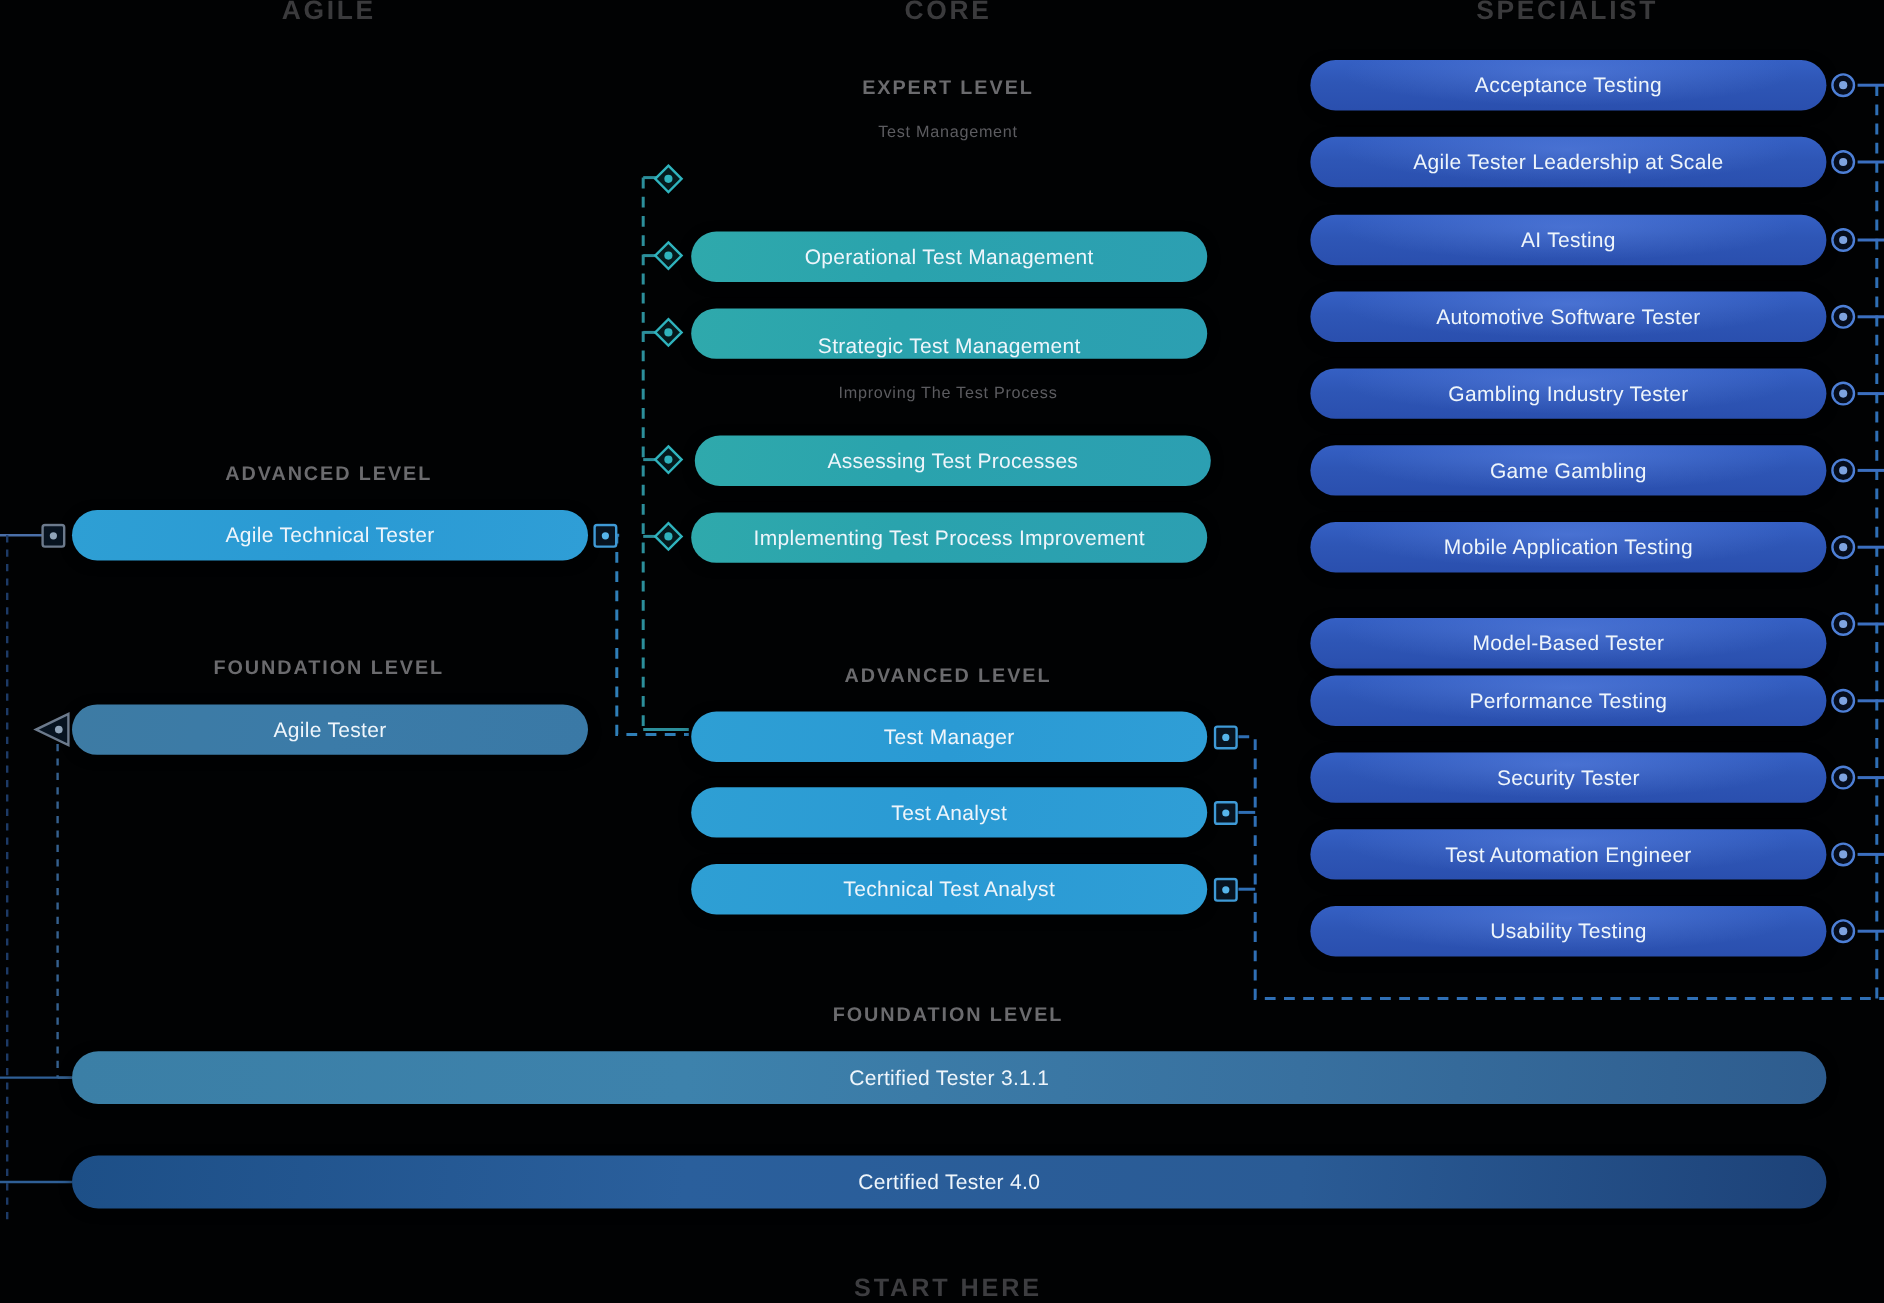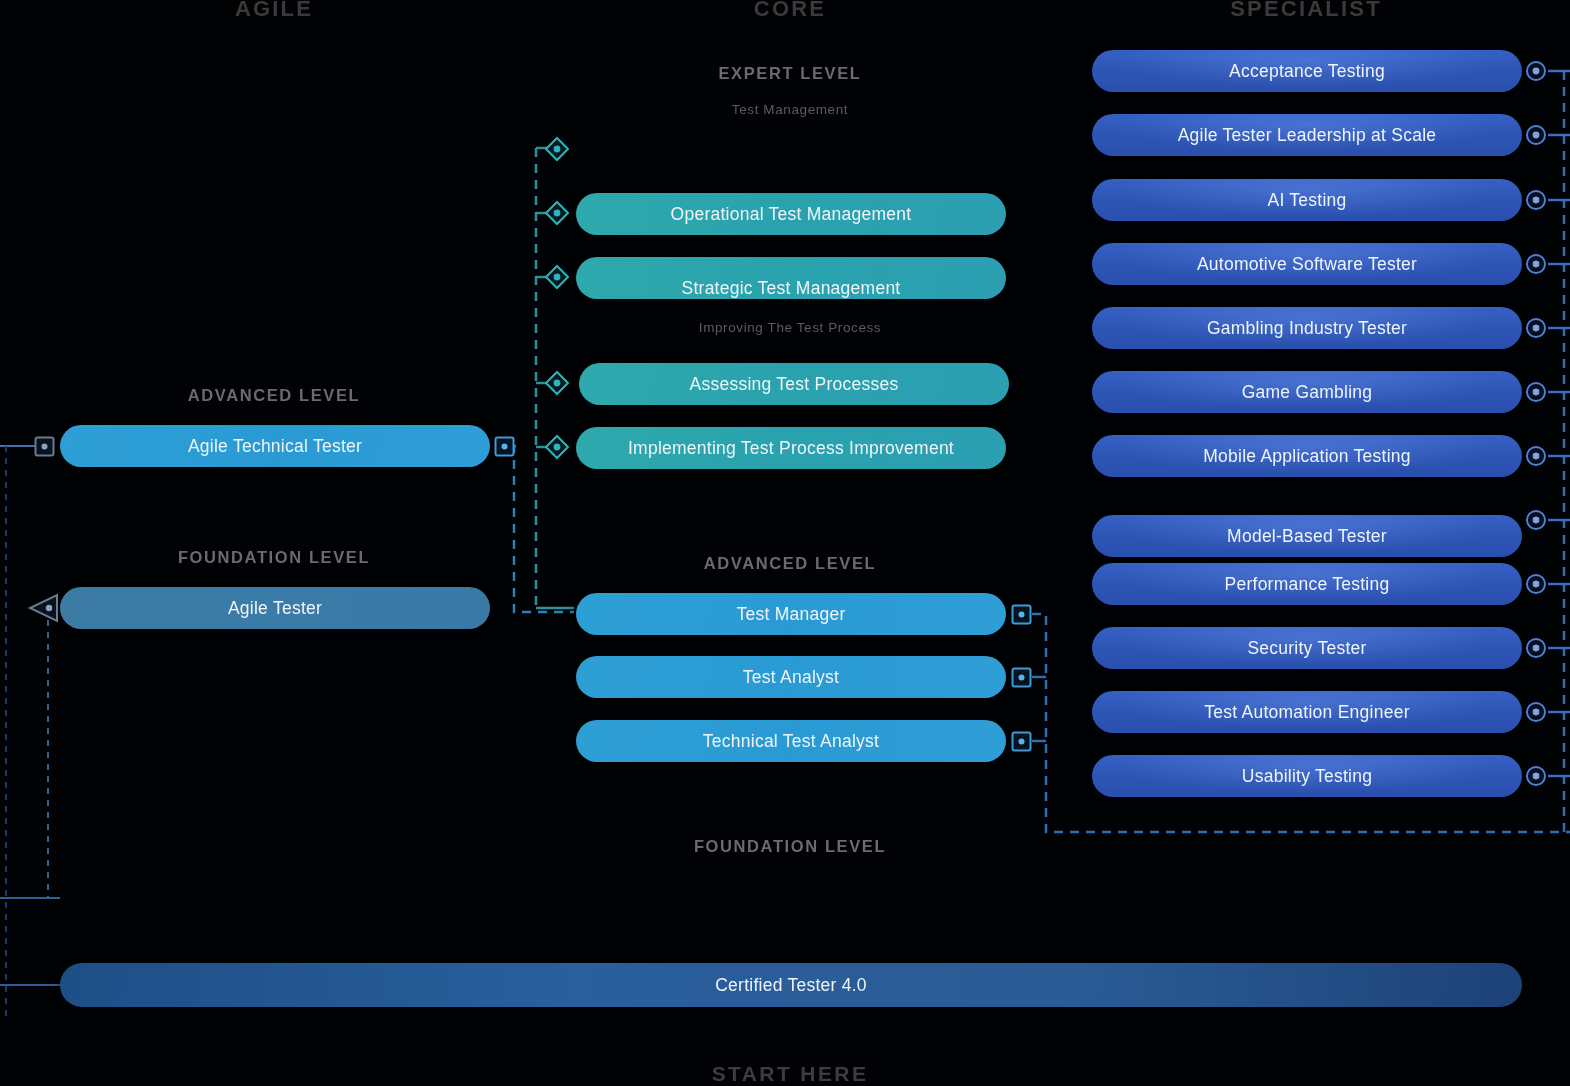--- a/index.html
+++ b/index.html
@@ -317,19 +317,22 @@
         <circle cx="11" cy="11" r="9" fill="#060d1c" stroke="#4d7fd6" stroke-width="2"></circle>
         <circle cx="11" cy="11" r="3.4" fill="#7ea3e0"></circle>
       </svg></div>
   <div class="node" style="left:1525px;top:765px;"><svg width="22" height="22" viewBox="0 0 22 22">
         <circle cx="11" cy="11" r="9" fill="#060d1c" stroke="#4d7fd6" stroke-width="2"></circle>
         <circle cx="11" cy="11" r="3.4" fill="#7ea3e0"></circle>
       </svg></div>
 
   <div class="level-caption" style="left:490px;top:837px;width:600px;">FOUNDATION LEVEL</div>
 
+  <div class="pill wide311" style="left:60px;top:876px;width:1462px;height:44px;">
+    <span>Certified Tester 3.1.1</span>
+  </div>
   <div class="pill wide40" style="left:60px;top:963px;width:1462px;height:44px;">
     <span>Certified Tester 4.0</span>
   </div>
 
   <div class="start-here" style="left:490px;top:1062px;width:600px;">START HERE</div>
 
 </div>
 
 </body></html>

